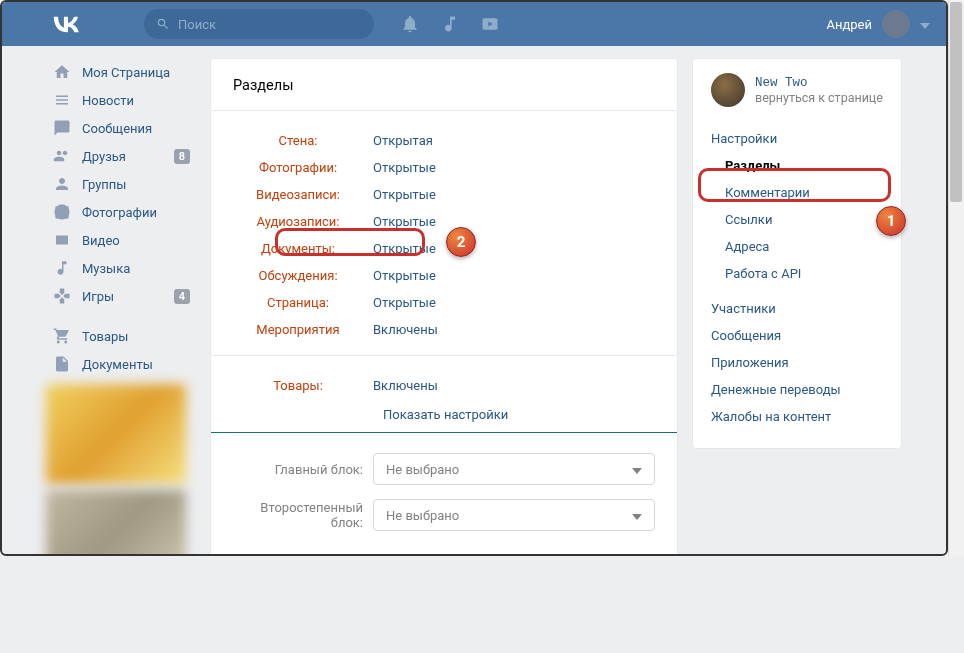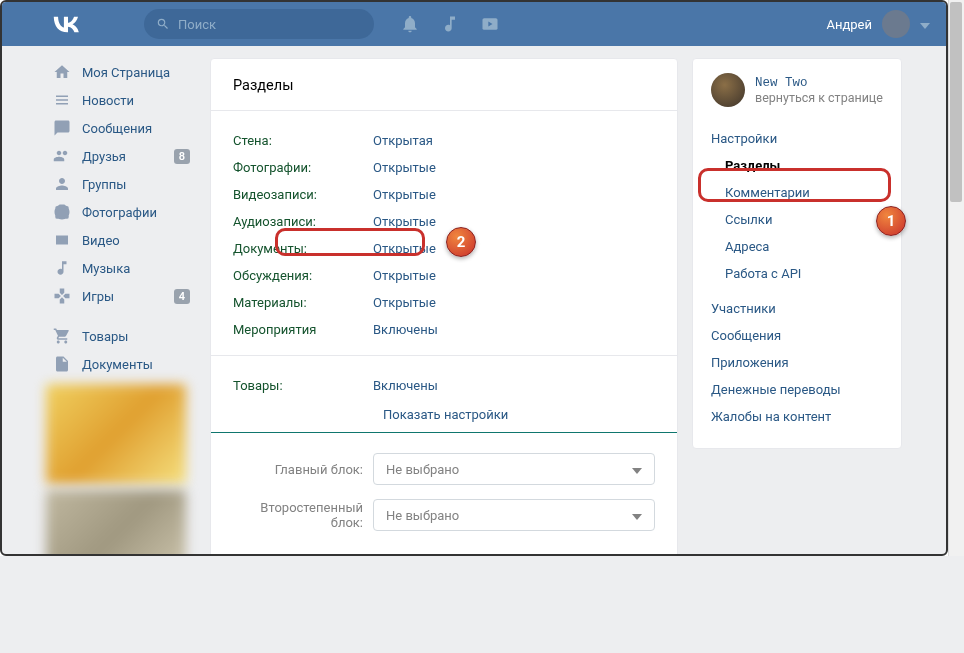--- a/index.html
+++ b/index.html
@@ -32,21 +32,21 @@
     .nav-icon svg { fill: #91a0b5; width: 18px; height: 18px; }
     .nav-badge { margin-left: auto; background: #99a2ad; color: #fff; font-size: 11px; padding: 1px 5px; border-radius: 3px; font-weight: 600; }
     .nav-divider { height: 12px; }
     .nav-blur { width: 140px; height: 100px; background: linear-gradient(135deg, #f0d060, #e0a030, #f5e080); filter: blur(6px); border-radius: 4px; margin: 6px 0; position: relative; }
     .nav-blur.b2 { background: linear-gradient(135deg, #c0b8a0, #a09880, #d0c8b0); height: 90px; }
     
     .center-panel { width: 468px; background: #fff; border: 1px solid #e7e8ec; border-radius: 4px; min-height: 560px; }
     .panel-header { padding: 18px 22px 16px; border-bottom: 1px solid #e7e8ec; color: #000; font-size: 14.5px; }
     .settings-list { padding: 16px 22px 12px; border-bottom: 1px solid #e7e8ec; }
     .setting-row { display: flex; align-items: center; height: 27px; font-size: 13px; }
-    .setting-label { width: 140px; text-align: left; color: #14532d; padding-right: 10px; }
+    .setting-label { width: 140px; text-align: center; color: #c2410c; padding-right: 10px; }
     .setting-value { color: #2a5885; cursor: pointer; }
     .setting-link-row { display: flex; padding-left: 150px; margin-top: 8px; }
     .setting-link { color: #2a5885; cursor: pointer; }
     .products-block { padding: 16px 22px 10px; border-bottom: 1px solid #0f766e; }
     .selects-block { padding: 20px 22px 14px; border-bottom: 1px solid #e7e8ec; }
     .select-row { display: flex; align-items: center; margin-bottom: 14px; }
     .select-label { width: 140px; text-align: right; color: #828282; padding-right: 10px; font-size: 13px; }
     .select-box { flex: 1; height: 32px; border: 1px solid #d3d9de; border-radius: 4px; display: flex; align-items: center; padding: 0 12px; cursor: pointer; justify-content: space-between; }
     .select-text { color: #828282; font-size: 13px; }
     .select-arrow svg { fill: #828282; width: 10px; }
@@ -237,21 +237,21 @@
             </div>
             <div class="setting-row">
               <span class="setting-label">Документы:</span>
               <span class="setting-value">Открытые</span>
             </div>
             <div class="setting-row">
               <span class="setting-label">Обсуждения:</span>
               <span class="setting-value">Открытые</span>
             </div>
             <div class="setting-row">
-              <span class="setting-label">Материалы:</span>
+              <span class="setting-label">Страница:</span>
               <span class="setting-value">Открытые</span>
             </div>
             <div class="setting-row">
               <span class="setting-label">Мероприятия</span>
               <span class="setting-value">Включены</span>
             </div>
           </div>
         <div class="products-block">
           <div class="setting-row">
             <span class="setting-label">Товары:</span>

